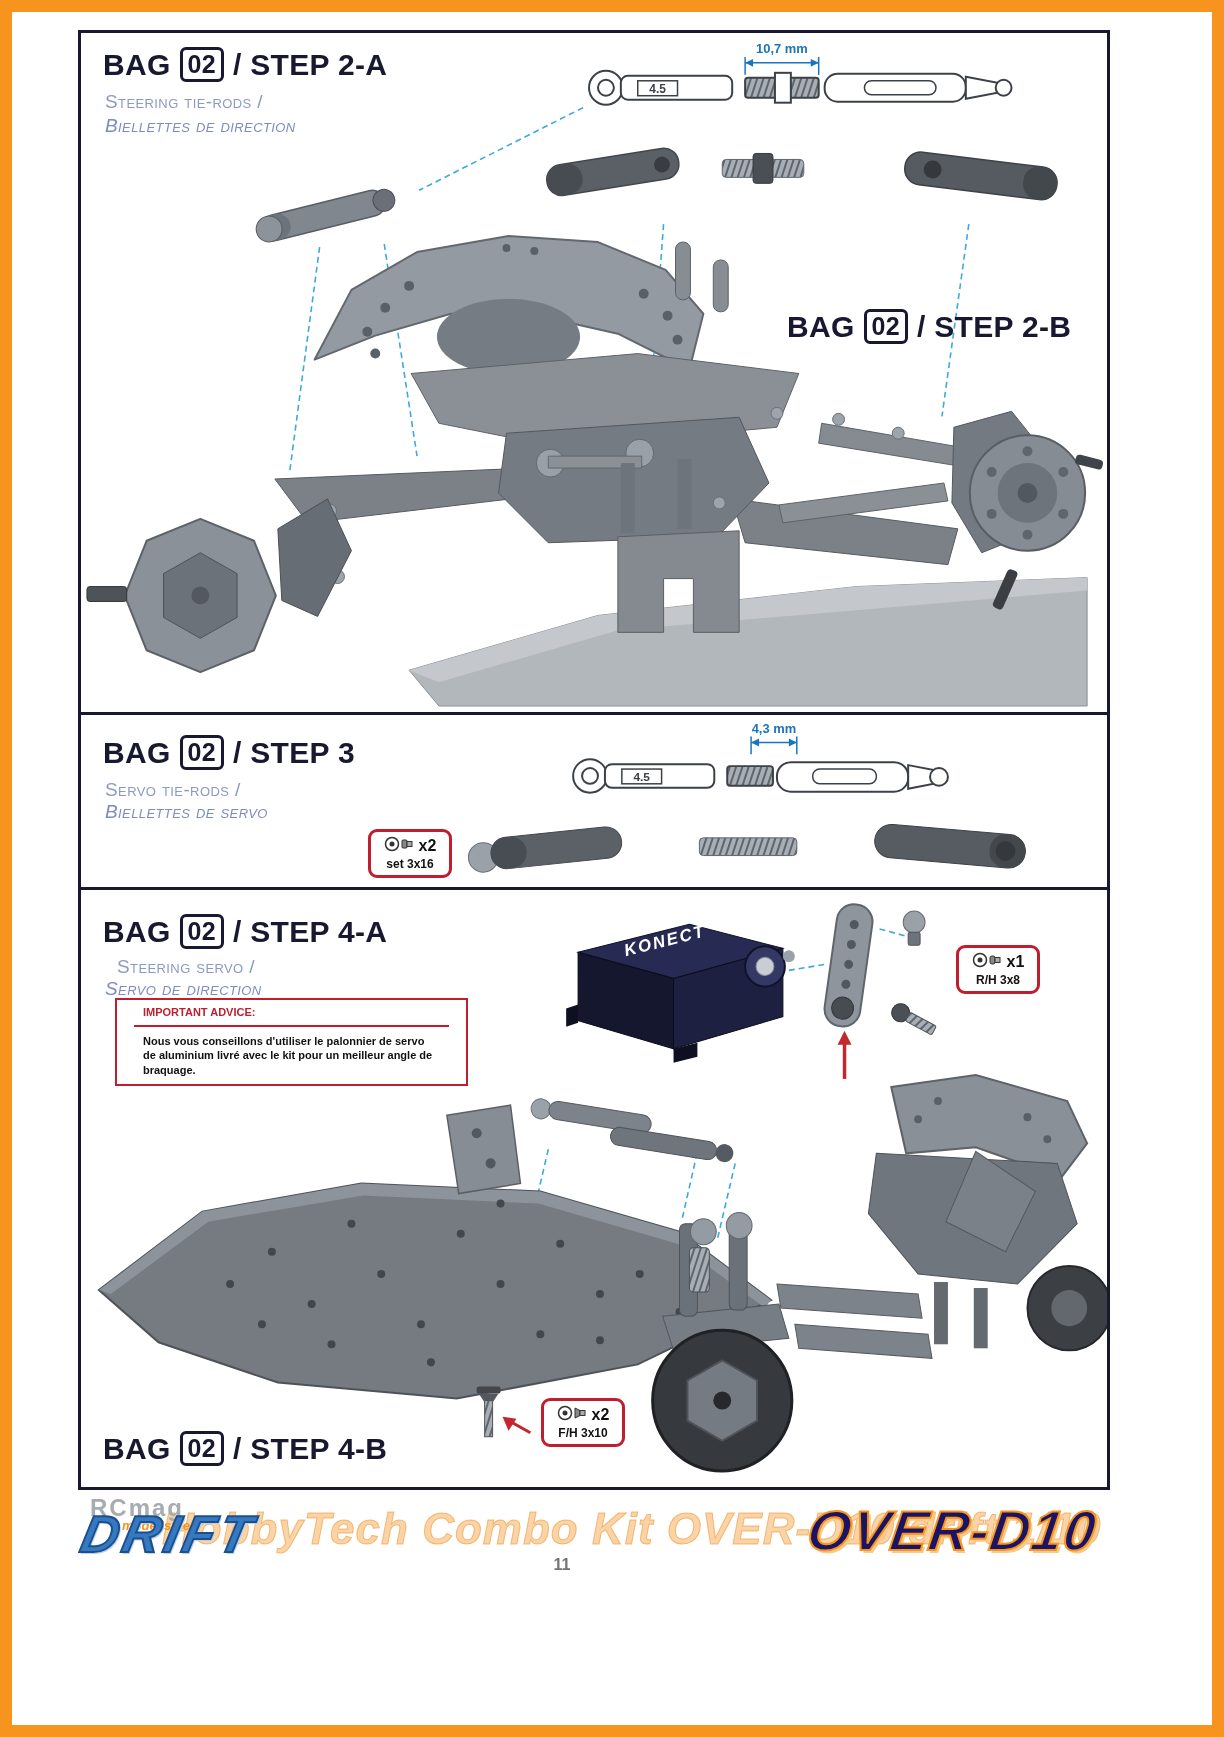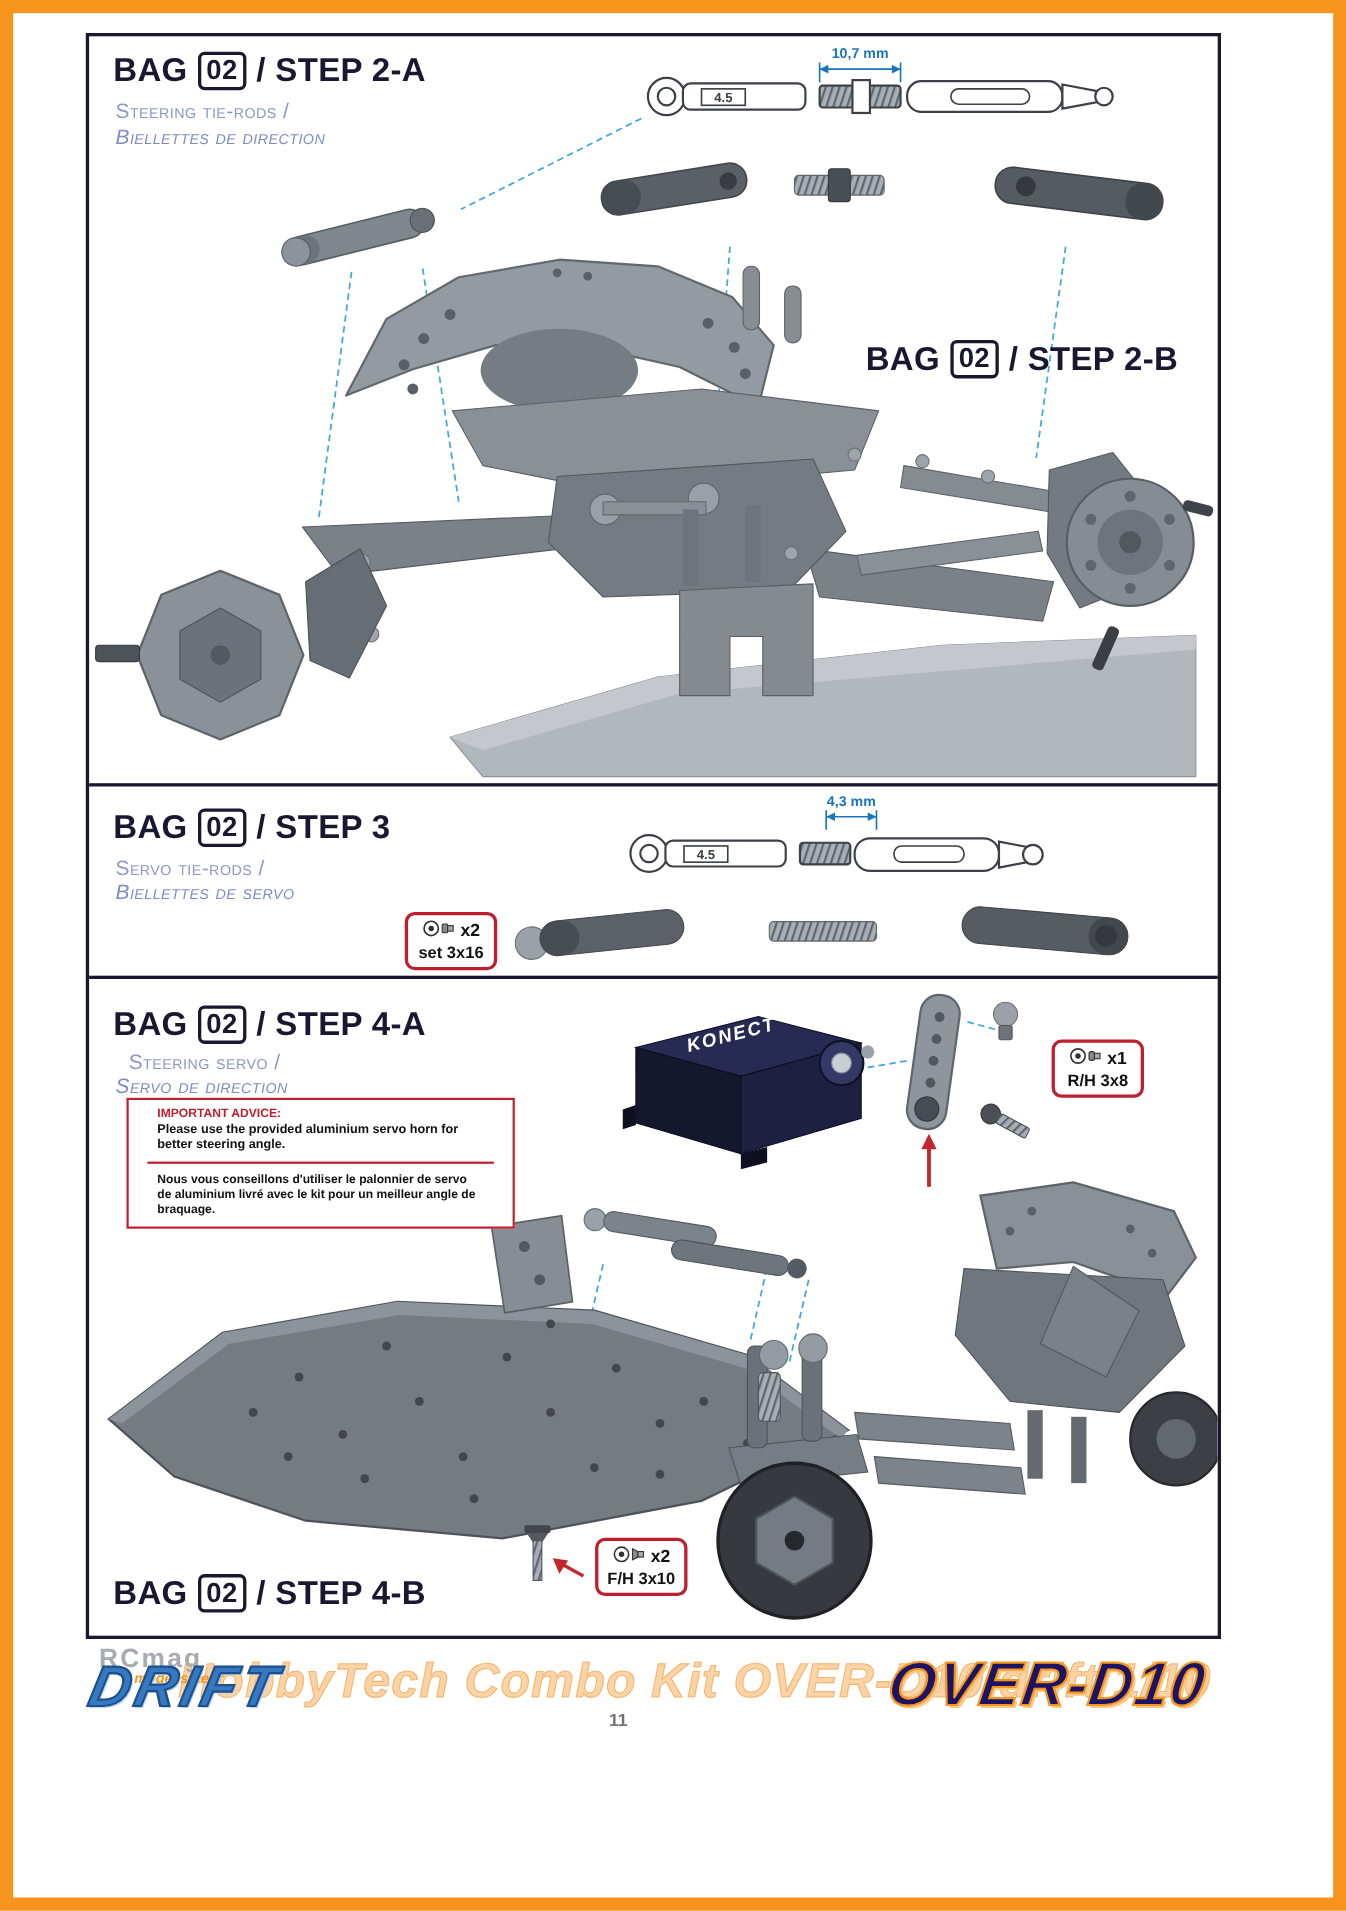--- a/index.html
+++ b/index.html
@@ -18,21 +18,21 @@
   .sub.fr{color:#7d8cc4;font-style:italic}
   .dim{fill:#1B75BC;font-weight:bold;font-size:13px}
   .advice{position:absolute;left:34px;top:108px;width:353px;border:2px solid #BE1E2D;background:#fff;padding:6px 26px 7px}
   .advice-title{color:#BE1E2D;font-weight:700;font-size:11px}
   .advice-en{font-weight:700;font-size:11.5px;color:#111;margin-top:2px;line-height:1.25}
   .advice-sep{border-top:2px solid #BE1E2D;margin:7px -9px}
   .advice-fr{font-weight:700;font-size:11px;color:#111;margin-top:6px;line-height:1.3}
   .callout{position:absolute;border:3px solid #BE1E2D;border-radius:9px;background:#fff;padding:3px 8px 4px;display:flex;flex-direction:column;align-items:center;min-width:84px}
   .callout-row{display:flex;align-items:center;gap:5px}
   .qty{font-weight:700;font-size:16px;color:#111}
-  .callout-name{font-weight:700;font-size:15px;color:#111;white-space:nowrap}
+  .callout-name{font-weight:700;font-size:12px;color:#111;white-space:nowrap}
   .footer{position:absolute;left:0;top:1480px;width:1100px;height:233px}
   .watermark{position:absolute;left:150px;top:12px;font-size:44px;font-weight:700;font-style:italic;letter-spacing:1px;white-space:nowrap;color:rgba(243,160,60,.45);-webkit-text-stroke:1px rgba(240,150,50,.6)}
   .pagenum{position:absolute;left:0;width:100%;top:64px;text-align:center;font-size:16px;font-weight:700;color:#737373}
   .drift-logo{position:absolute;left:70px;top:12px;font-size:52px;font-weight:900;font-style:italic;letter-spacing:4px;color:#3579c0;transform:skewX(-12deg);-webkit-text-stroke:2px #1d4f8f;text-shadow:2px 2px 0 #b9d2ec}
   .rcmag{position:absolute;left:78px;top:2px;font-size:24px;font-weight:700;letter-spacing:2px;color:#a6acb2}
   .rcmag-sub{position:absolute;left:110px;top:26px;font-size:13px;font-weight:700;font-style:italic;color:#F7941D}
   .overd10{position:absolute;right:16px;top:6px;font-size:56px;font-weight:900;font-style:italic;letter-spacing:1px;color:#1b1464;transform:skewX(-8deg);-webkit-text-stroke:2px #F7941D;text-shadow:3px 3px 0 #f9c98a}
 </style>
 </head>
 <body>
@@ -398,21 +398,20 @@
       <div class="step-heading" style="left:22px;top:24px">
         <span>BAG</span>
         <span class="bagnum">02</span>
         <span>/ STEP 4-A</span>
       </div>
       <div class="sub en" style="left:36px;top:66px">Steering servo /</div>
       <div class="sub fr" style="left:24px;top:88px">Servo de direction</div>
 
       <div class="advice">
         <div class="advice-title">IMPORTANT ADVICE:</div>
-        <div class="advice-en">Please use the provided aluminium servo horn for better steering angle.</div>
         <div class="advice-sep"></div>
         <div class="advice-fr">Nous vous conseillons d'utiliser le palonnier de servo de aluminium livré avec le kit pour un meilleur angle de braquage.</div>
       </div>
 
       <div class="callout" style="left:875px;top:55px">
         <div class="callout-row">
           <span>
             <svg width="30" height="18" viewBox="0 0 30 18">
               <circle cx="8" cy="9" r="6.5" fill="#fff" stroke="#333" stroke-width="1.5"></circle>
               <circle cx="8" cy="9" r="2.5" fill="#333"></circle>

